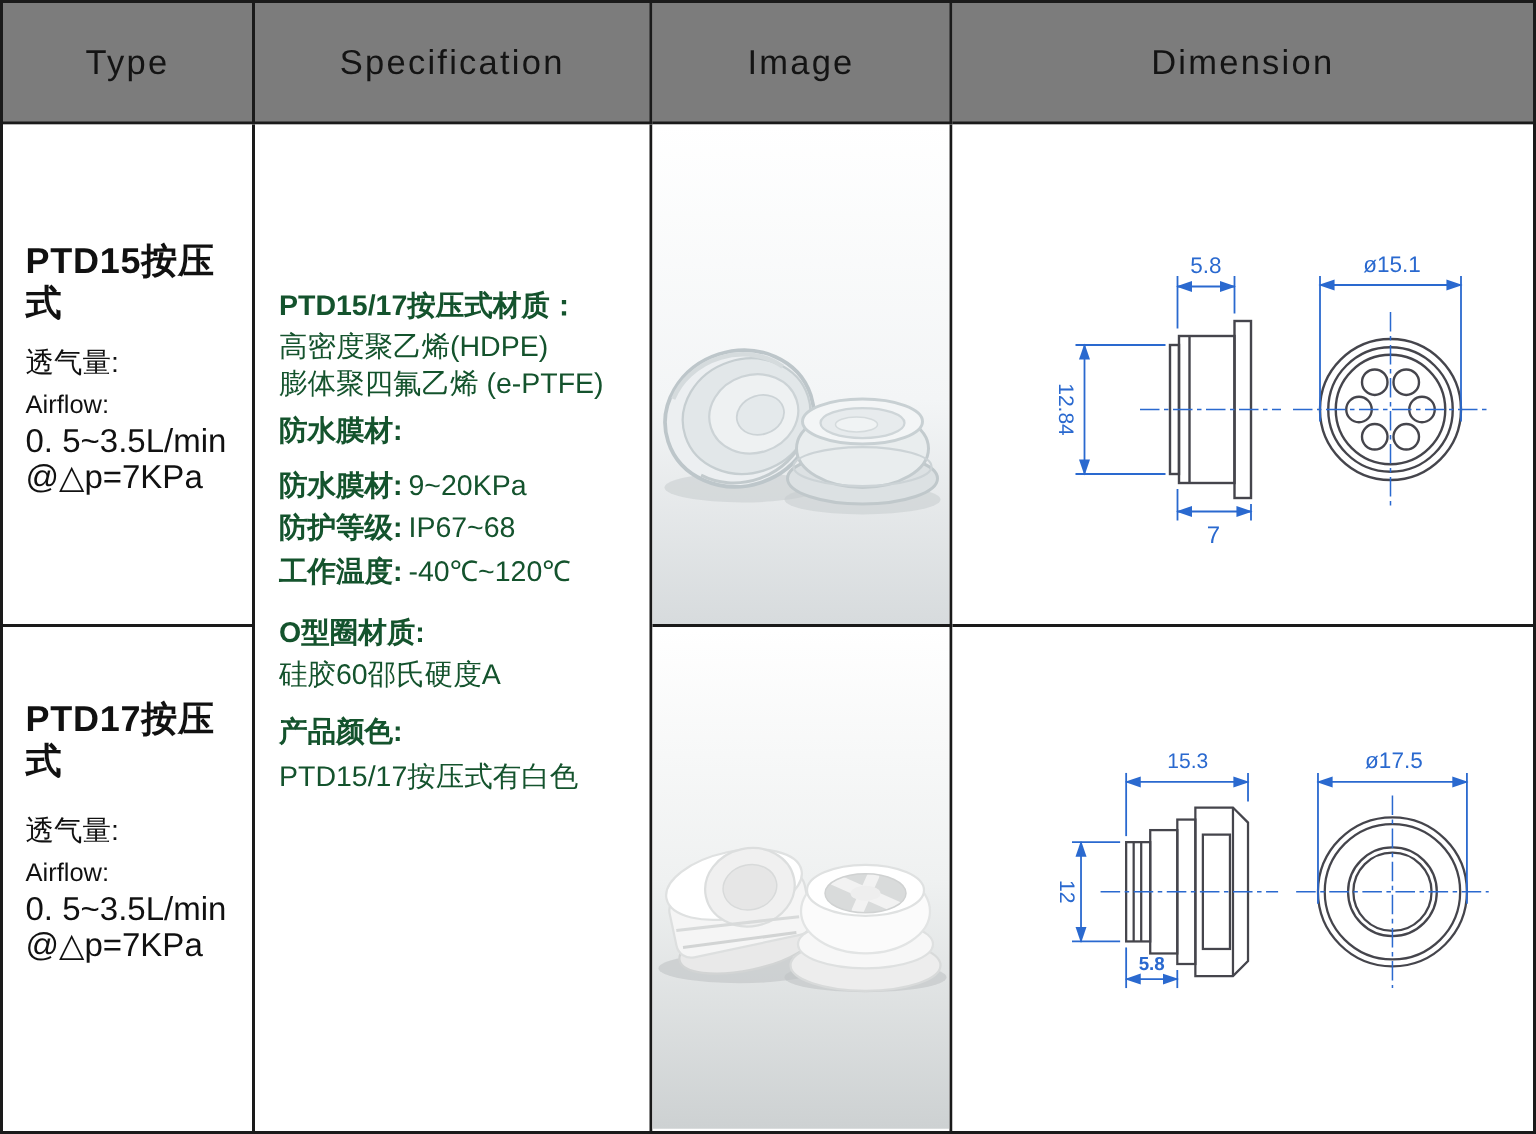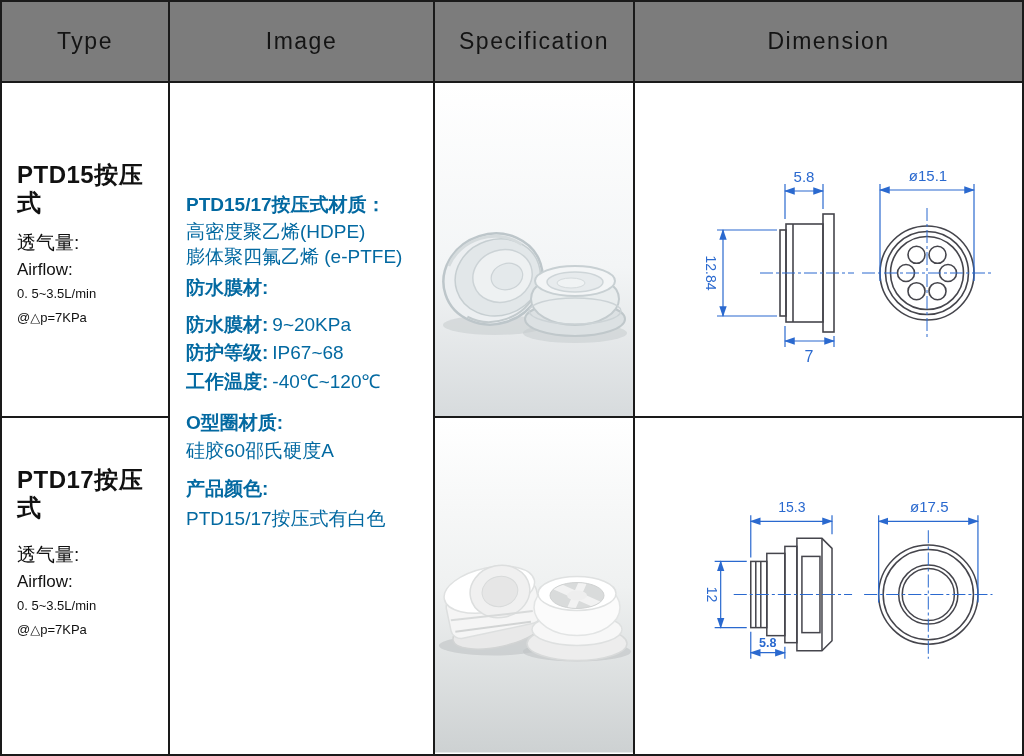--- a/index.html
+++ b/index.html
@@ -17,45 +17,45 @@
   .no-b{ border-bottom:none; }
   .header-cell{
     background:#7c7c7c; display:flex; align-items:center; justify-content:center;
     font-size:23px; letter-spacing:1.5px; color:#141414;
   }
   
   .type-cell{ padding-left:15px; padding-right:6px; color:#111; }
   .type-cell .model{ font-weight:bold; font-size:24px; line-height:28px; letter-spacing:.5px; }
   .type-cell .perm{ font-size:19px; line-height:22px; margin-top:15px; }
   .type-cell .air{ font-size:17px; line-height:20px; margin-top:6px; }
-  .type-cell .v{ font-size:13px; line-height:20px; margin-top:4px; }
+  .type-cell .v{ font-size:22px; line-height:20px; margin-top:4px; }
   .pt1{ padding-top:78px; }
   .pt2{ padding-top:48px; }
   .pt2 .perm{ margin-top:22px; }
   
-  .spec-cell{ grid-column:2; grid-row:2 / 4; padding:112px 2px 0 16px; font-size:19px; line-height:20px; color:#0369a1; }
+  .spec-cell{ grid-column:2; grid-row:2 / 4; padding:112px 2px 0 16px; font-size:19px; line-height:20px; color:#14532d; }
   .spec-cell .ln{ white-space:nowrap; }
   .spec-cell b{ font-weight:bold; }
   .spec-cell .val-inline{ margin-left:4px; }
   .mt-a{ margin-top:7px; } .mt-b{ margin-top:11px; } .mt-c{ margin-top:5px; }
   .mt-d{ margin-top:17px; } .mt-e{ margin-top:8px; } .mt-f{ margin-top:9px; }
   .mt-g{ margin-top:21px; } .mt-h{ margin-top:18px; } .mt-i{ margin-top:10px; }
   
   .img-cell, .dim-cell{ padding:0; }
   .img-cell svg, .dim-cell svg{ display:block; width:100%; height:100%; }
   .dim-text{ font-family:"Liberation Sans", sans-serif; }
 </style>
 </head>
 <body>
 
 <div class="sheet">
 
   <div class="cell header-cell">Type</div>
+  <div class="cell header-cell">Specification</div>
   <div class="cell header-cell">Image</div>
-  <div class="cell header-cell">Specification</div>
   <div class="cell header-cell no-r">Dimension</div>
 
   <div class="cell type-cell pt1">
     <div class="model">PTD15按压式</div>
     <div class="perm">透气量:</div>
     <div class="air">Airflow:</div>
     <div class="v">0. 5~3.5L/min</div>
     <div class="v">@△p=7KPa</div>
   </div>
 

